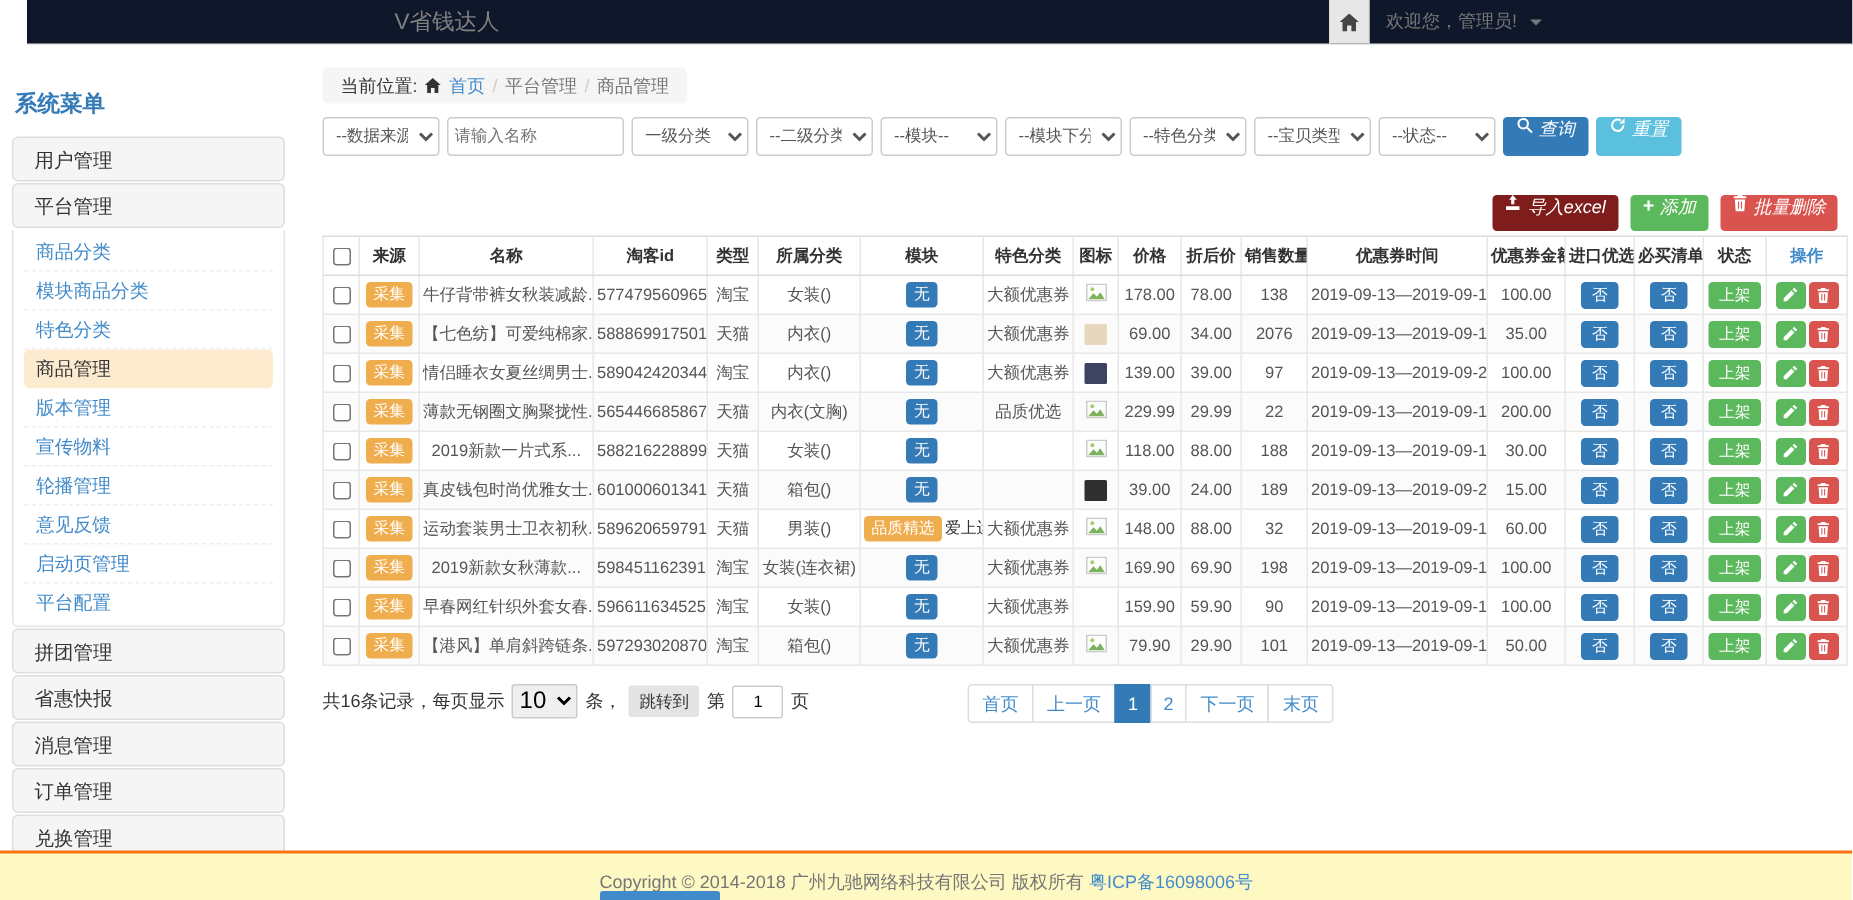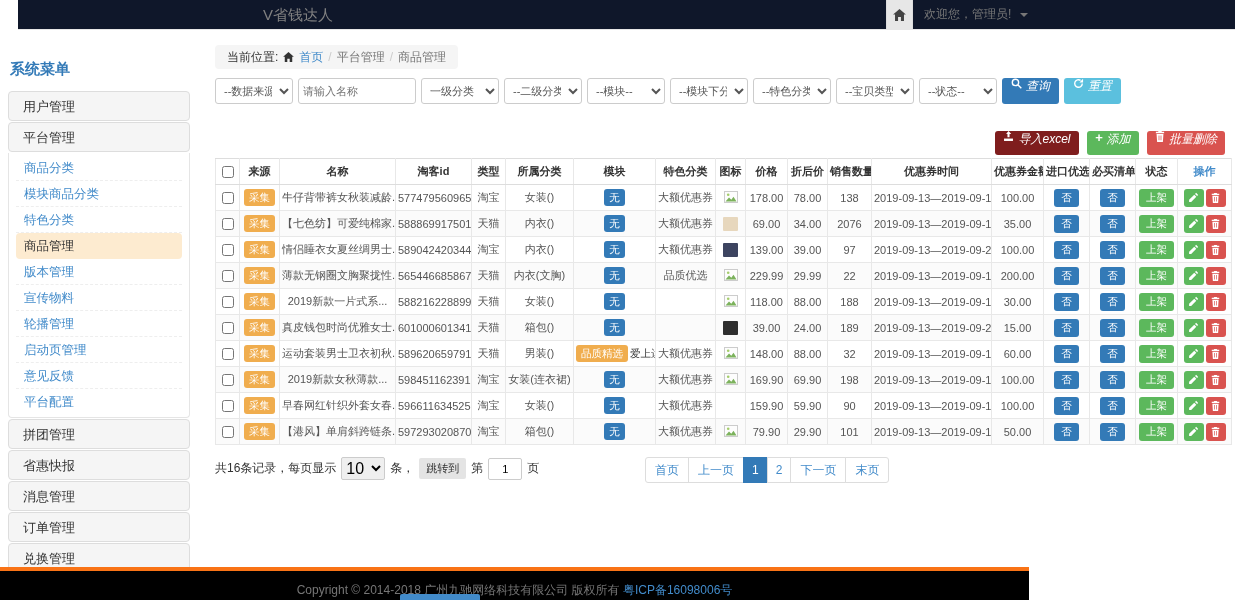--- a/index.html
+++ b/index.html
@@ -73,21 +73,21 @@
   .jump-btn { background:#e4e4e4; color:#333; border-radius:2px; padding:3px 7px; font-size:11px; text-decoration:none; cursor:pointer; }
   .page-input { width:34px; height:22px; border:1px solid #ccc; border-radius:2px; text-align:center; font-size:11px; font-family:inherit; }
   .pager-right { position:absolute; left:430px; top:0; display:inline-flex; }
   .pager-right a { display:inline-block; height:26px; line-height:24px; padding:0 9px; border:1px solid #ddd; margin-left:-1px; background:#fff; color:#428bca; text-decoration:none; font-size:12px; cursor:pointer; }
   .pager-right a:first-child { border-radius:3px 0 0 3px; margin-left:0; }
   .pager-right a:last-child { border-radius:0 3px 3px 0; }
   .pager-right a.num { padding:0 8px; }
   .pager-right a.active { background:#337ab7; border-color:#337ab7; color:#fff; }
 
   
-  .footer { position:absolute; left:0; top:567px; width:1029px; height:33px; background:#000000; border-top:4px solid #f97316; z-index:5; text-align:center; font-size:12px; color:#767676; padding-top:11px; }
+  .footer { position:absolute; left:0; top:567px; width:1235px; height:33px; background:#fef9c3; border-top:2px solid #f97316; z-index:5; text-align:center; font-size:12px; color:#767676; padding-top:11px; }
   .footer a { color:#428bca; text-decoration:none; cursor:pointer; }
   .blue-strip { position:absolute; left:400px; top:594px; width:80px; height:6px; background:#428bca; z-index:7; border-radius:2px 2px 0 0; }
 </style>
 </head>
 <body>
 
 <div class="stage">
 
   <header class="topbar">
     <div class="topbar-title">V省钱达人</div>
@@ -108,22 +108,22 @@
         <div class="side-group">用户管理</div>
         <div class="side-group">平台管理</div>
         <div class="side-sub">
           <a class="side-item">商品分类</a>
           <a class="side-item">模块商品分类</a>
           <a class="side-item">特色分类</a>
           <a class="side-item active">商品管理</a>
           <a class="side-item">版本管理</a>
           <a class="side-item">宣传物料</a>
           <a class="side-item">轮播管理</a>
+          <a class="side-item">意见反馈</a>
           <a class="side-item">启动页管理</a>
-          <a class="side-item">意见反馈</a>
           <a class="side-item">平台配置</a>
         </div>
         <div class="side-group">拼团管理</div>
         <div class="side-group">省惠快报</div>
         <div class="side-group">消息管理</div>
         <div class="side-group">订单管理</div>
         <div class="side-group">兑换管理</div>
         <div class="side-group">统计管理</div>
       </nav>
   </aside>

